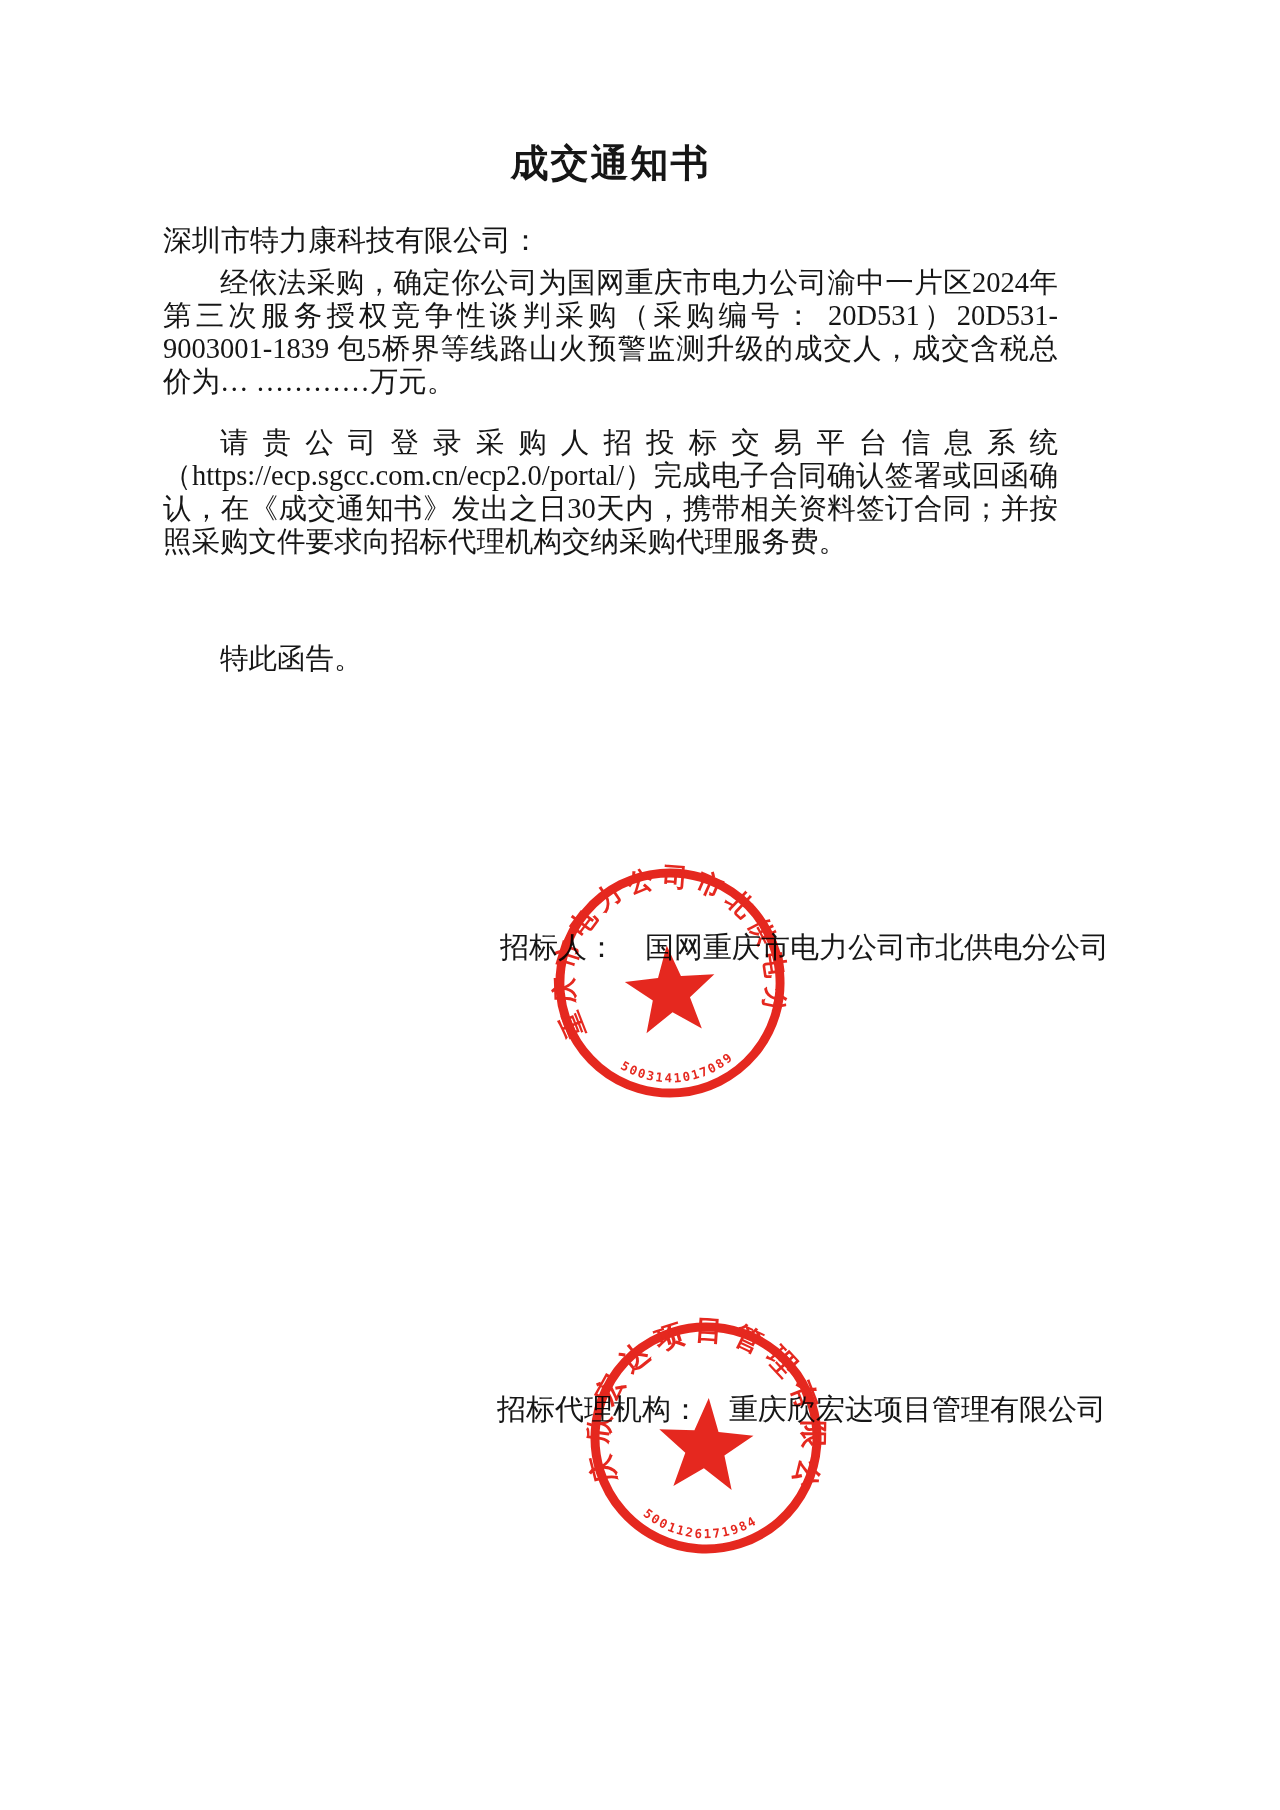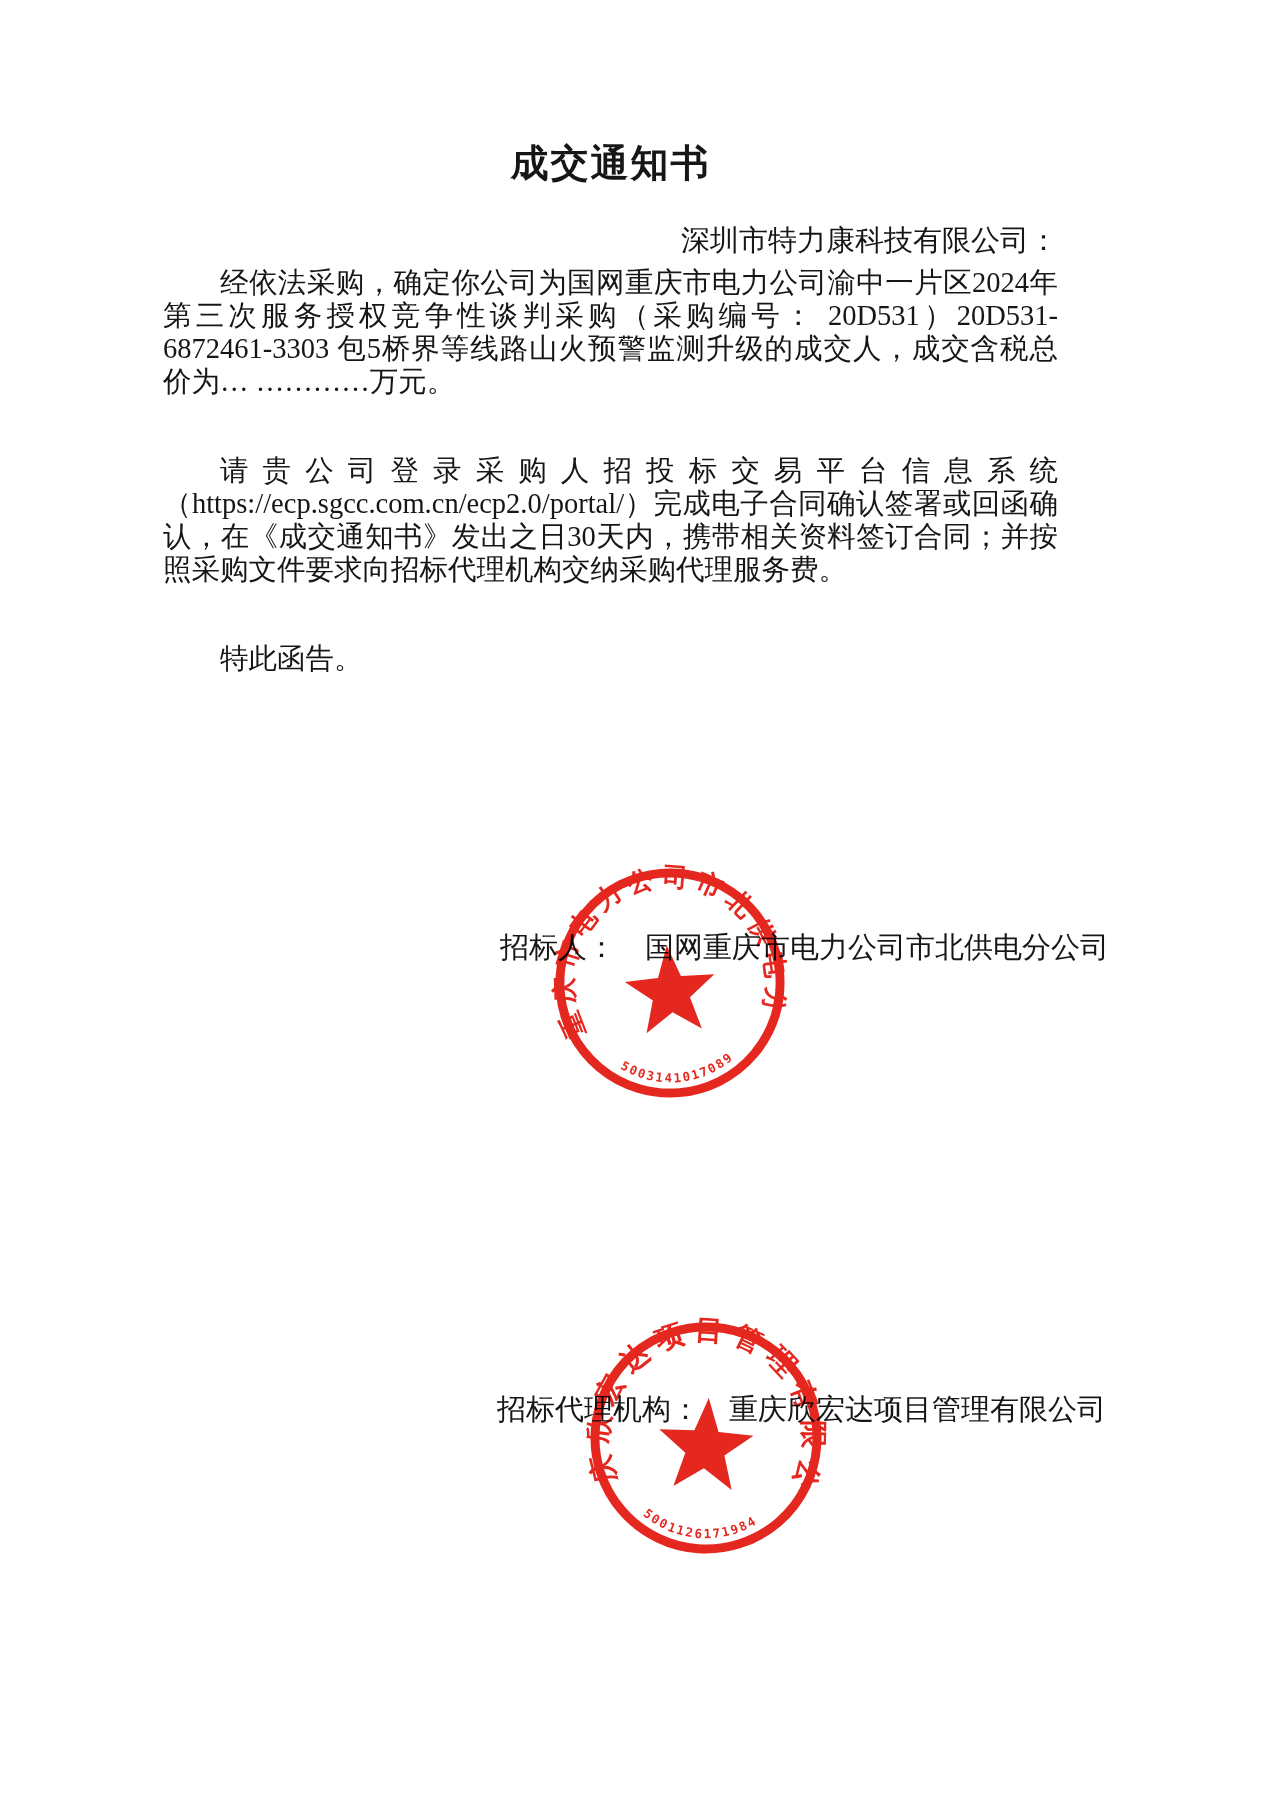--- a/index.html
+++ b/index.html
@@ -13,30 +13,30 @@
     color:#161616;
   }
   .doc-title{
     position:absolute;left:163px;top:138px;width:895px;
     text-align:center;
     font-family:Liberation Mono, monospace;
     font-weight:700;font-size:38px;letter-spacing:2px;
   }
   .recipient{
     position:absolute;left:163px;top:224px;width:895px;
-    font-size:29px;line-height:33px;text-align:right;
+    font-size:29px;line-height:33px;
   }
   .para{
     position:absolute;left:163px;width:895px;
     font-size:28.5px;line-height:33px;
     text-align:justify;
     text-indent:2em;
   }
   .para-1{top:266px;}
-  .para-2{top:426px;margin-top:28px;}
+  .para-2{top:426px;}
   .closing{
     position:absolute;left:163px;top:642px;width:895px;
     font-size:28.5px;line-height:33px;text-indent:2em;
   }
   .sig-line{
     position:absolute;
     font-size:29px;line-height:33px;white-space:nowrap;
     z-index:1;
   }
   .sig-bidder{left:500px;top:931px;}
@@ -58,21 +58,21 @@
 </style>
 </head>
 <body>
 
 <div class="page">
 
   <div class="doc-title">成交通知书</div>
 
   <div class="recipient">深圳市特力康科技有限公司：</div>
 
-  <div class="para para-1">经依法采购，确定你公司为国网重庆市电力公司渝中一片区2024年第三次服务授权竞争性谈判采购（采购编号： 20D531）20D531-6872461-3303 包5桥界等线路山火预警监测升级的成交人，成交含税总价为… …………万元。</div>
+  <div class="para para-1">经依法采购，确定你公司为国网重庆市电力公司渝中一片区2024年第三次服务授权竞争性谈判采购（采购编号： 20D531）20D531-9003001-1839 包5桥界等线路山火预警监测升级的成交人，成交含税总价为… …………万元。</div>
 
   <div class="para para-2">请贵公司登录采购人招投标交易平台信息系统（https://ecp.sgcc.com.cn/ecp2.0/portal/）完成电子合同确认签署或回函确认，在《成交通知书》发出之日30天内，携带相关资料签订合同；并按照采购文件要求向招标代理机构交纳采购代理服务费。</div>
 
   <div class="closing">特此函告。</div>
 
   <div class="sig-line sig-bidder"><span>招标人：</span><span class="sig-gap"></span><span>国网重庆市电力公司市北供电分公司</span></div>
 
   <div class="sig-line sig-agency"><span>招标代理机构：</span><span class="sig-gap"></span><span>重庆欣宏达项目管理有限公司</span></div>
 
   <div class="stamp stamp-1">

